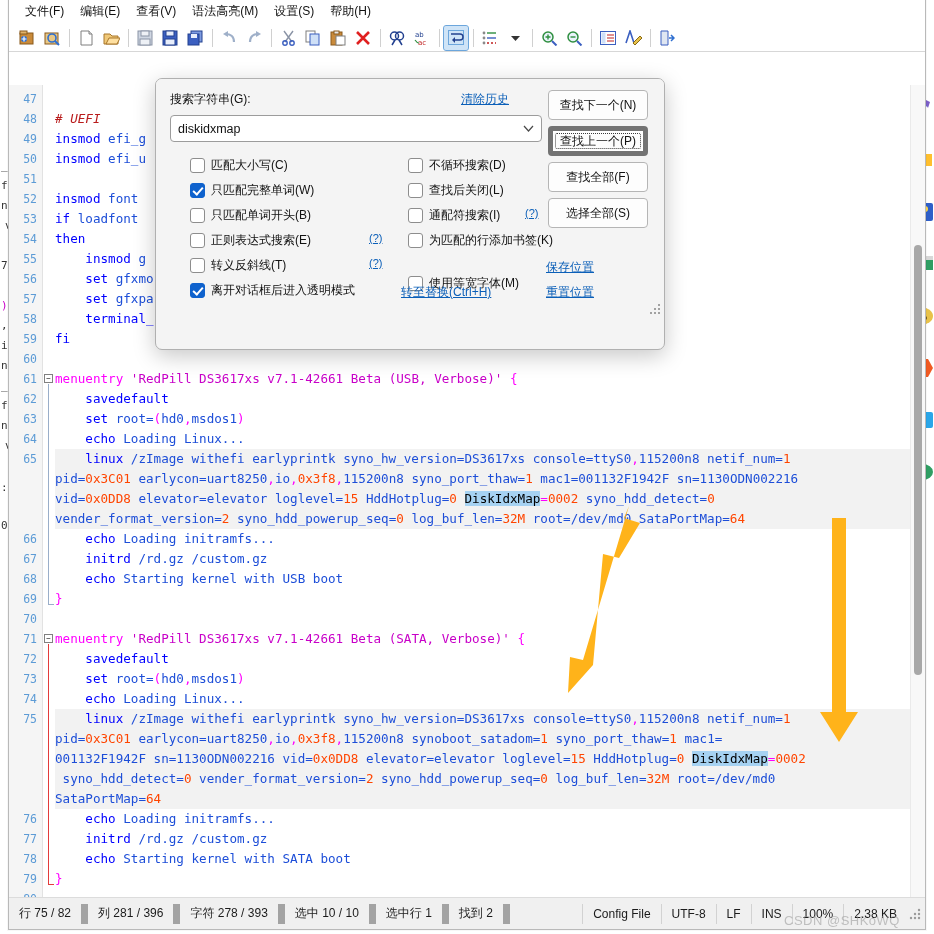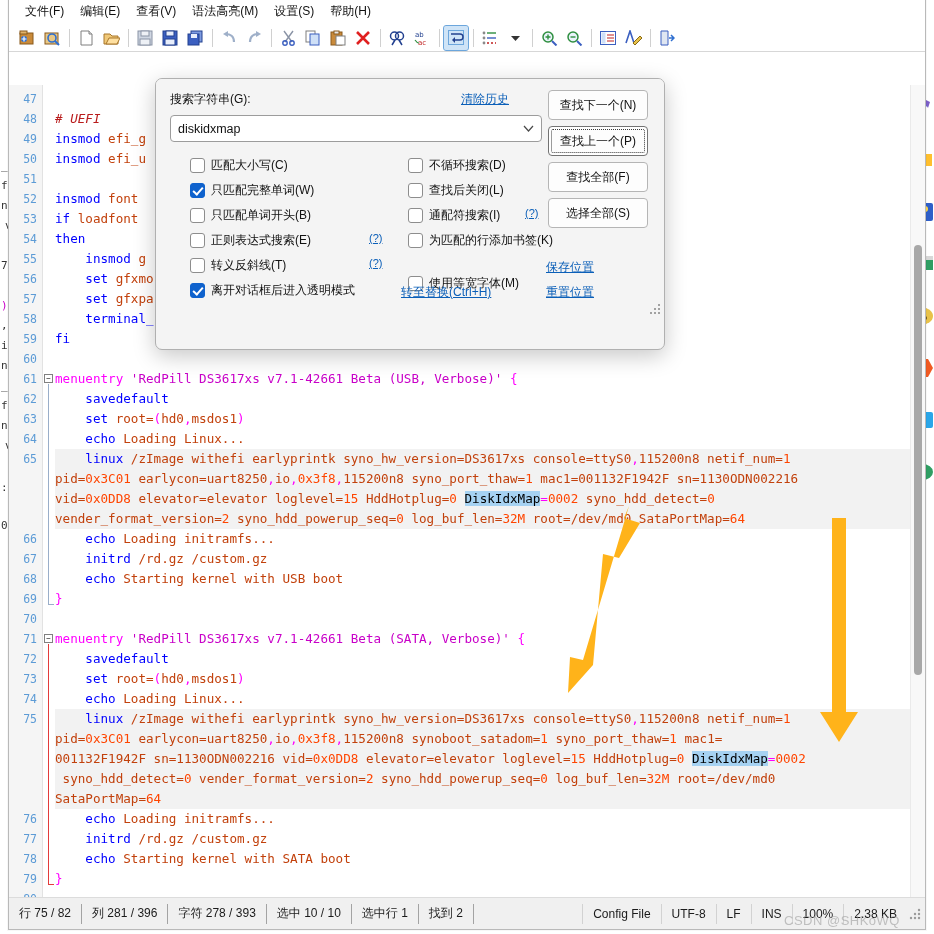--- a/index.html
+++ b/index.html
@@ -125,21 +125,21 @@
   }
   .ln { height: 20px; line-height: 20px; }
   .gutter-ln { height: 20px; line-height: 20px; padding-right: 5px; }
 
   
   .c-cmt  { color: #b91c1c; font-style: italic; }
   .c-kw   { color: #0000ff; }
   .c-str  { color: #c800c8; }
   .c-num  { color: #ff4500; }
   .c-op   { color: #ff00ff; }
-  .c-plain{ color: #c2410c; }
+  .c-plain{ color: #1d4ed8; }
   .sel    { background: #a6d2f2; }
   .matchbg{ background: #f2f2f2; }
 
   
   .fold-box {
     position: absolute; left: 1px; width: 9px; height: 9px;
     border: 1px solid #808080; background: #fff;
     font-size: 8px; line-height: 7px; text-align: center; color: #000;
   }
   .fold-line {
@@ -163,21 +163,21 @@
 
   
   #statusbar {
     position: absolute; left: 0; right: 0; bottom: 0; height: 32px;
     background: #f0f0f0; border-top: 1px solid #dcdcdc;
     display: flex; align-items: center;
     font-size: 12px; color: #1b1b1b;
   }
   .sb-cell {
     padding: 0 10px; height: 20px; display: flex; align-items: center;
-    border-right: 1px solid #a3a3a3; white-space: nowrap;
+    border-right: 7px solid #a3a3a3; white-space: nowrap;
   }
   .sb-spacer { flex: 1 1 auto; }
   .sb-right { border-left: 1px solid #d2d2d2; border-right: none; }
   #sb-grip {
     width: 16px; height: 16px; margin-right: 2px; position: relative;
   }
 
   
   #find-dialog {
     position: absolute; left: 155px; top: 78px; width: 510px; height: 272px;
@@ -228,21 +228,21 @@
     transform: rotate(42deg);
   }
   .chk-label { font-size: 12px; color: #111; white-space: nowrap; }
   .fd-btn {
     position: absolute; width: 100px; height: 30px;
     background: #fdfdfd; border: 1px solid #b5b5b5; border-radius: 4px;
     display: flex; align-items: center; justify-content: center;
     font-size: 12px; color: #111;
   }
   .fd-btn.focus {
-    border: 1px solid #737373; box-shadow: inset 0 0 0 1px #ffffff;
+    border: 5px solid #737373; box-shadow: inset 0 0 0 1px #ffffff;
   }
   .fd-btn.focus::after {
     content: ""; position: absolute; inset: 2px;
     border: 1px dotted #3a3a3a; border-radius: 2px;
   }
   #fd-grip { position: absolute; right: 4px; bottom: 3px; width: 12px; height: 12px; }
   .grip-dot { position: absolute; width: 2px; height: 2px; background: #a2a2a2; }
 
   
   #arrows { position: absolute; inset: 0; pointer-events: none; }

